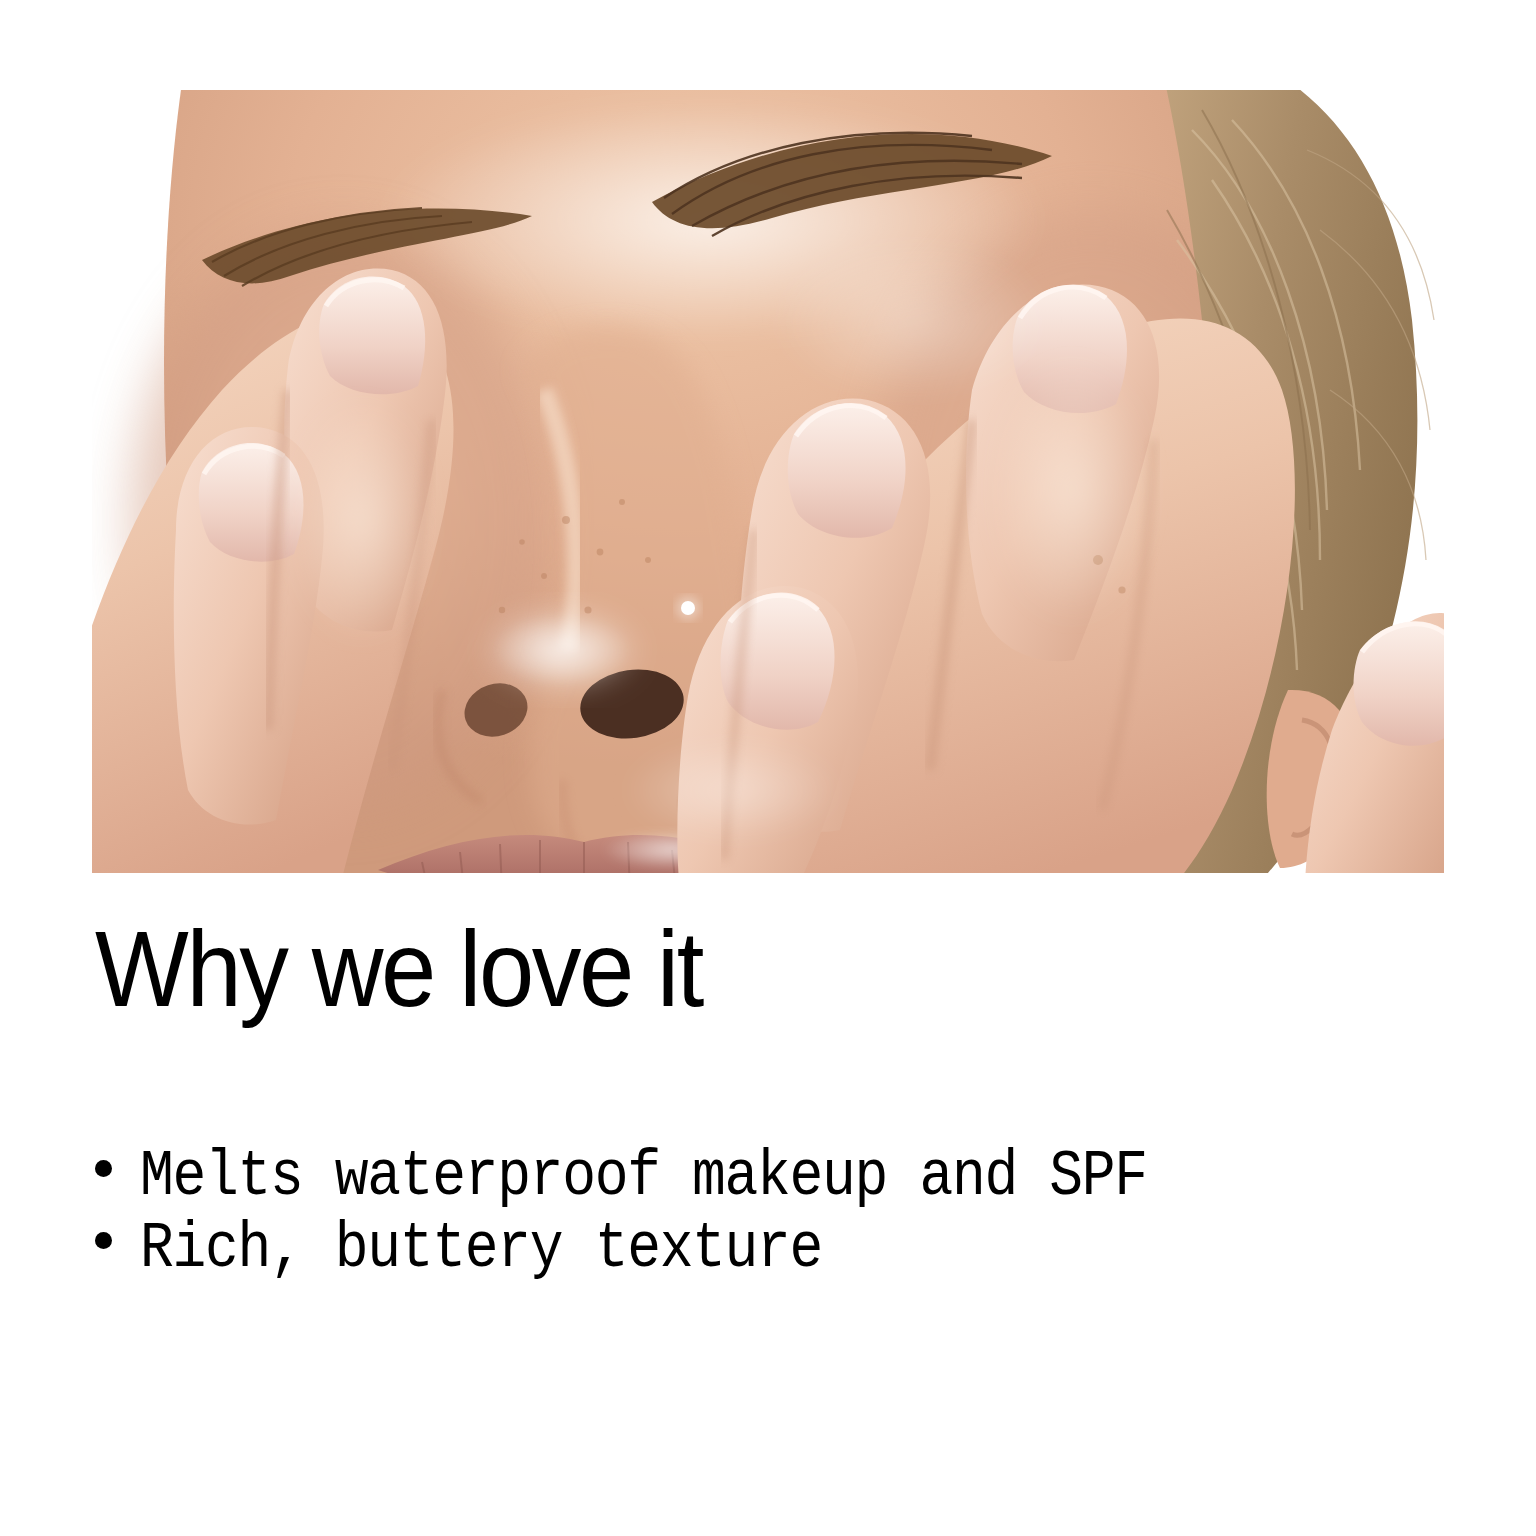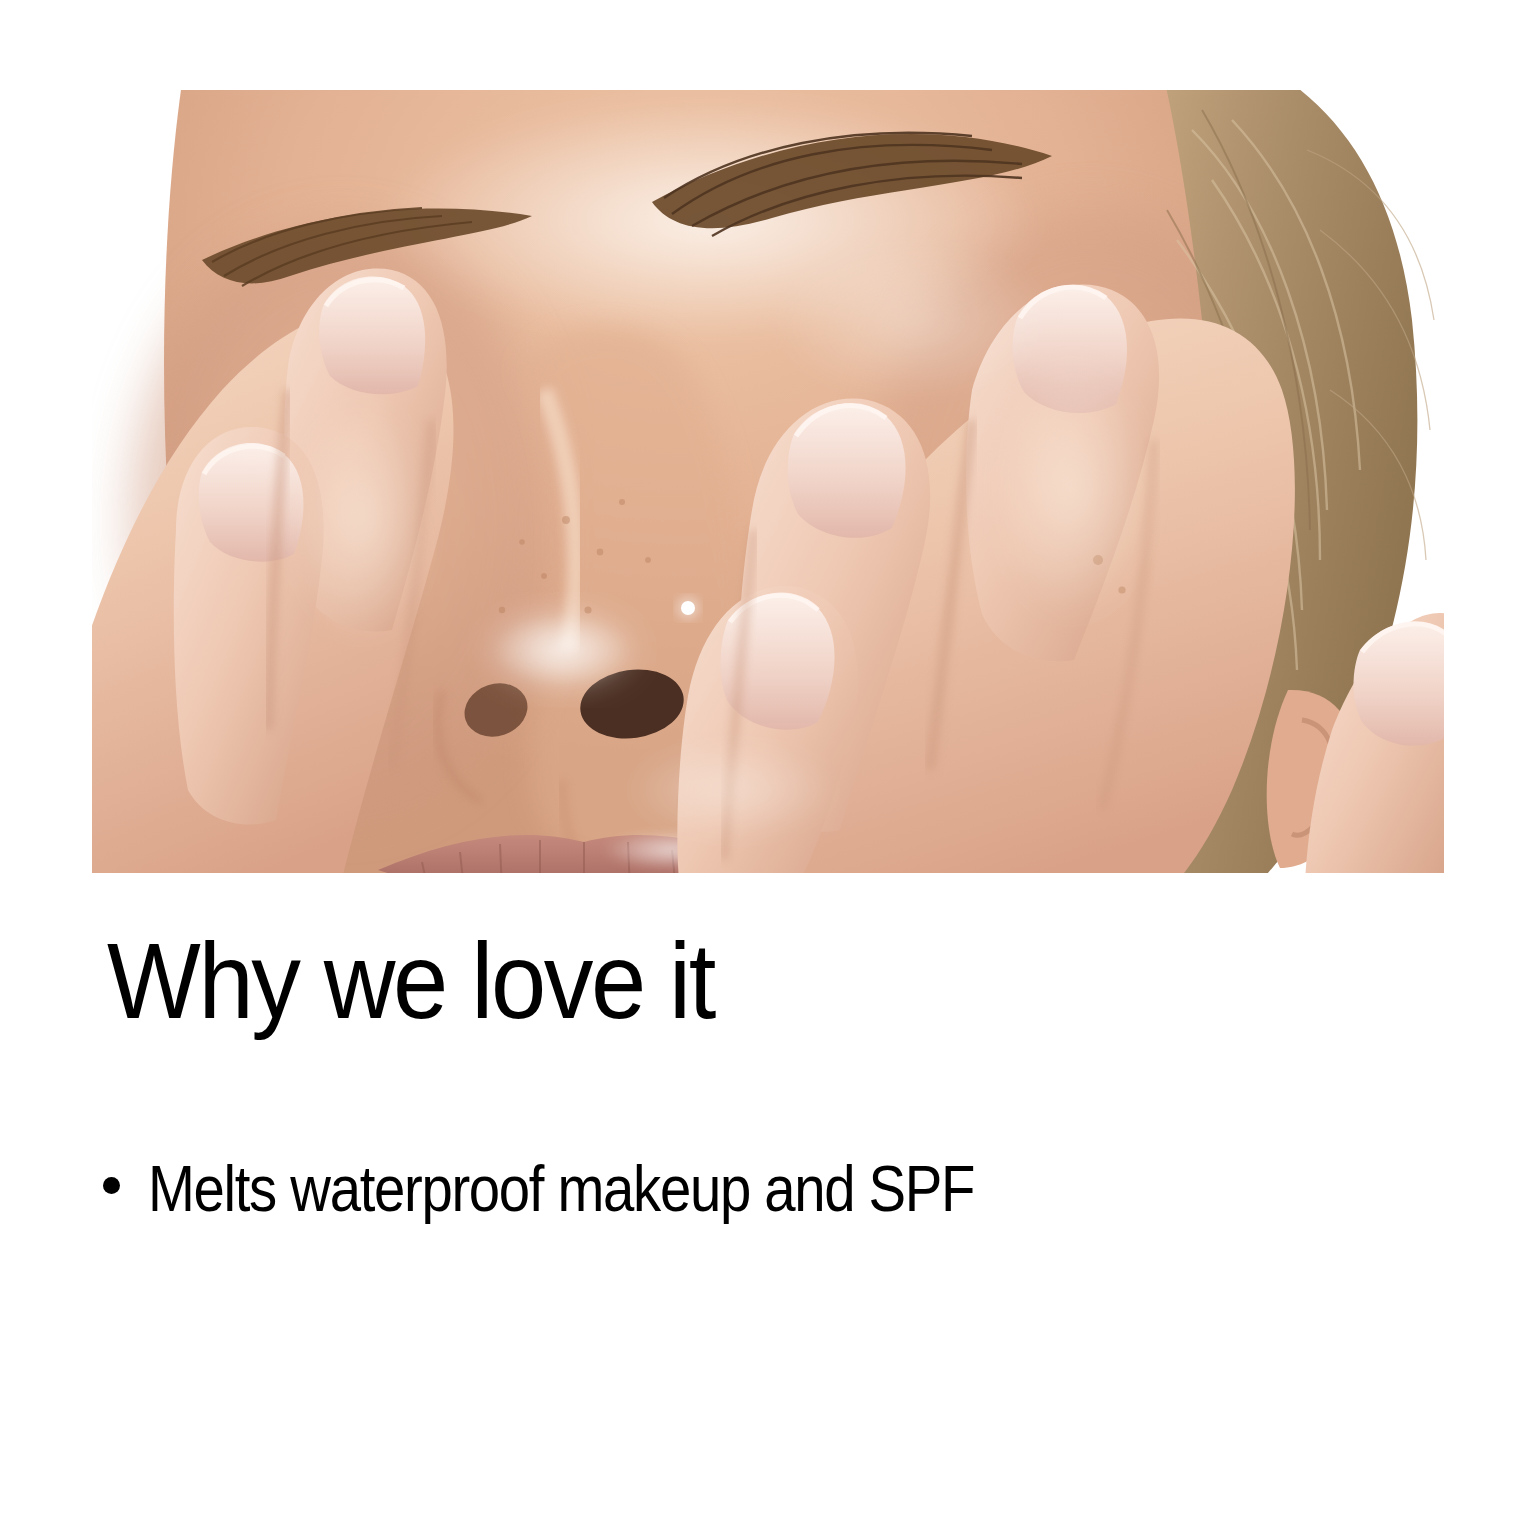--- a/index.html
+++ b/index.html
@@ -46,29 +46,30 @@
     width: 1346px;
   }
 
   .headline {
     font-family: "Liberation Sans", sans-serif;
     font-size: 108px;
     line-height: 1.0;
     font-weight: 400;
     letter-spacing: -2.6px;
     color: #000000;
-    margin: 12px;
+    margin: 0;
     white-space: nowrap;
   }
 
   .benefits {
     list-style: none;
-    margin: 8px;
+    margin: 0;
     padding: 0;
     margin-top: 118px;
+    font-family: Liberation Mono, monospace;
   }
   .benefit-item {
     display: flex;
     align-items: baseline;
     font-size: 64px;
     line-height: 72px;
     letter-spacing: -1.5px;
     font-weight: 400;
     color: #000000;
     white-space: nowrap;
@@ -363,16 +364,20 @@
 
   <div class="content">
 
     <h1 class="headline"><span class="headline-text">Why we love it</span></h1>
 
     <ul class="benefits">
       <li class="benefit-item">
         <span class="bullet-dot"></span>
         <span class="benefit-text">Melts waterproof makeup and SPF</span>
       </li>
+      <li class="benefit-item">
+        <span class="bullet-dot"></span>
+        <span class="benefit-text">Rich, buttery texture</span>
+      </li>
     </ul>
 
   </div>
 </div>
 
 </body></html>

